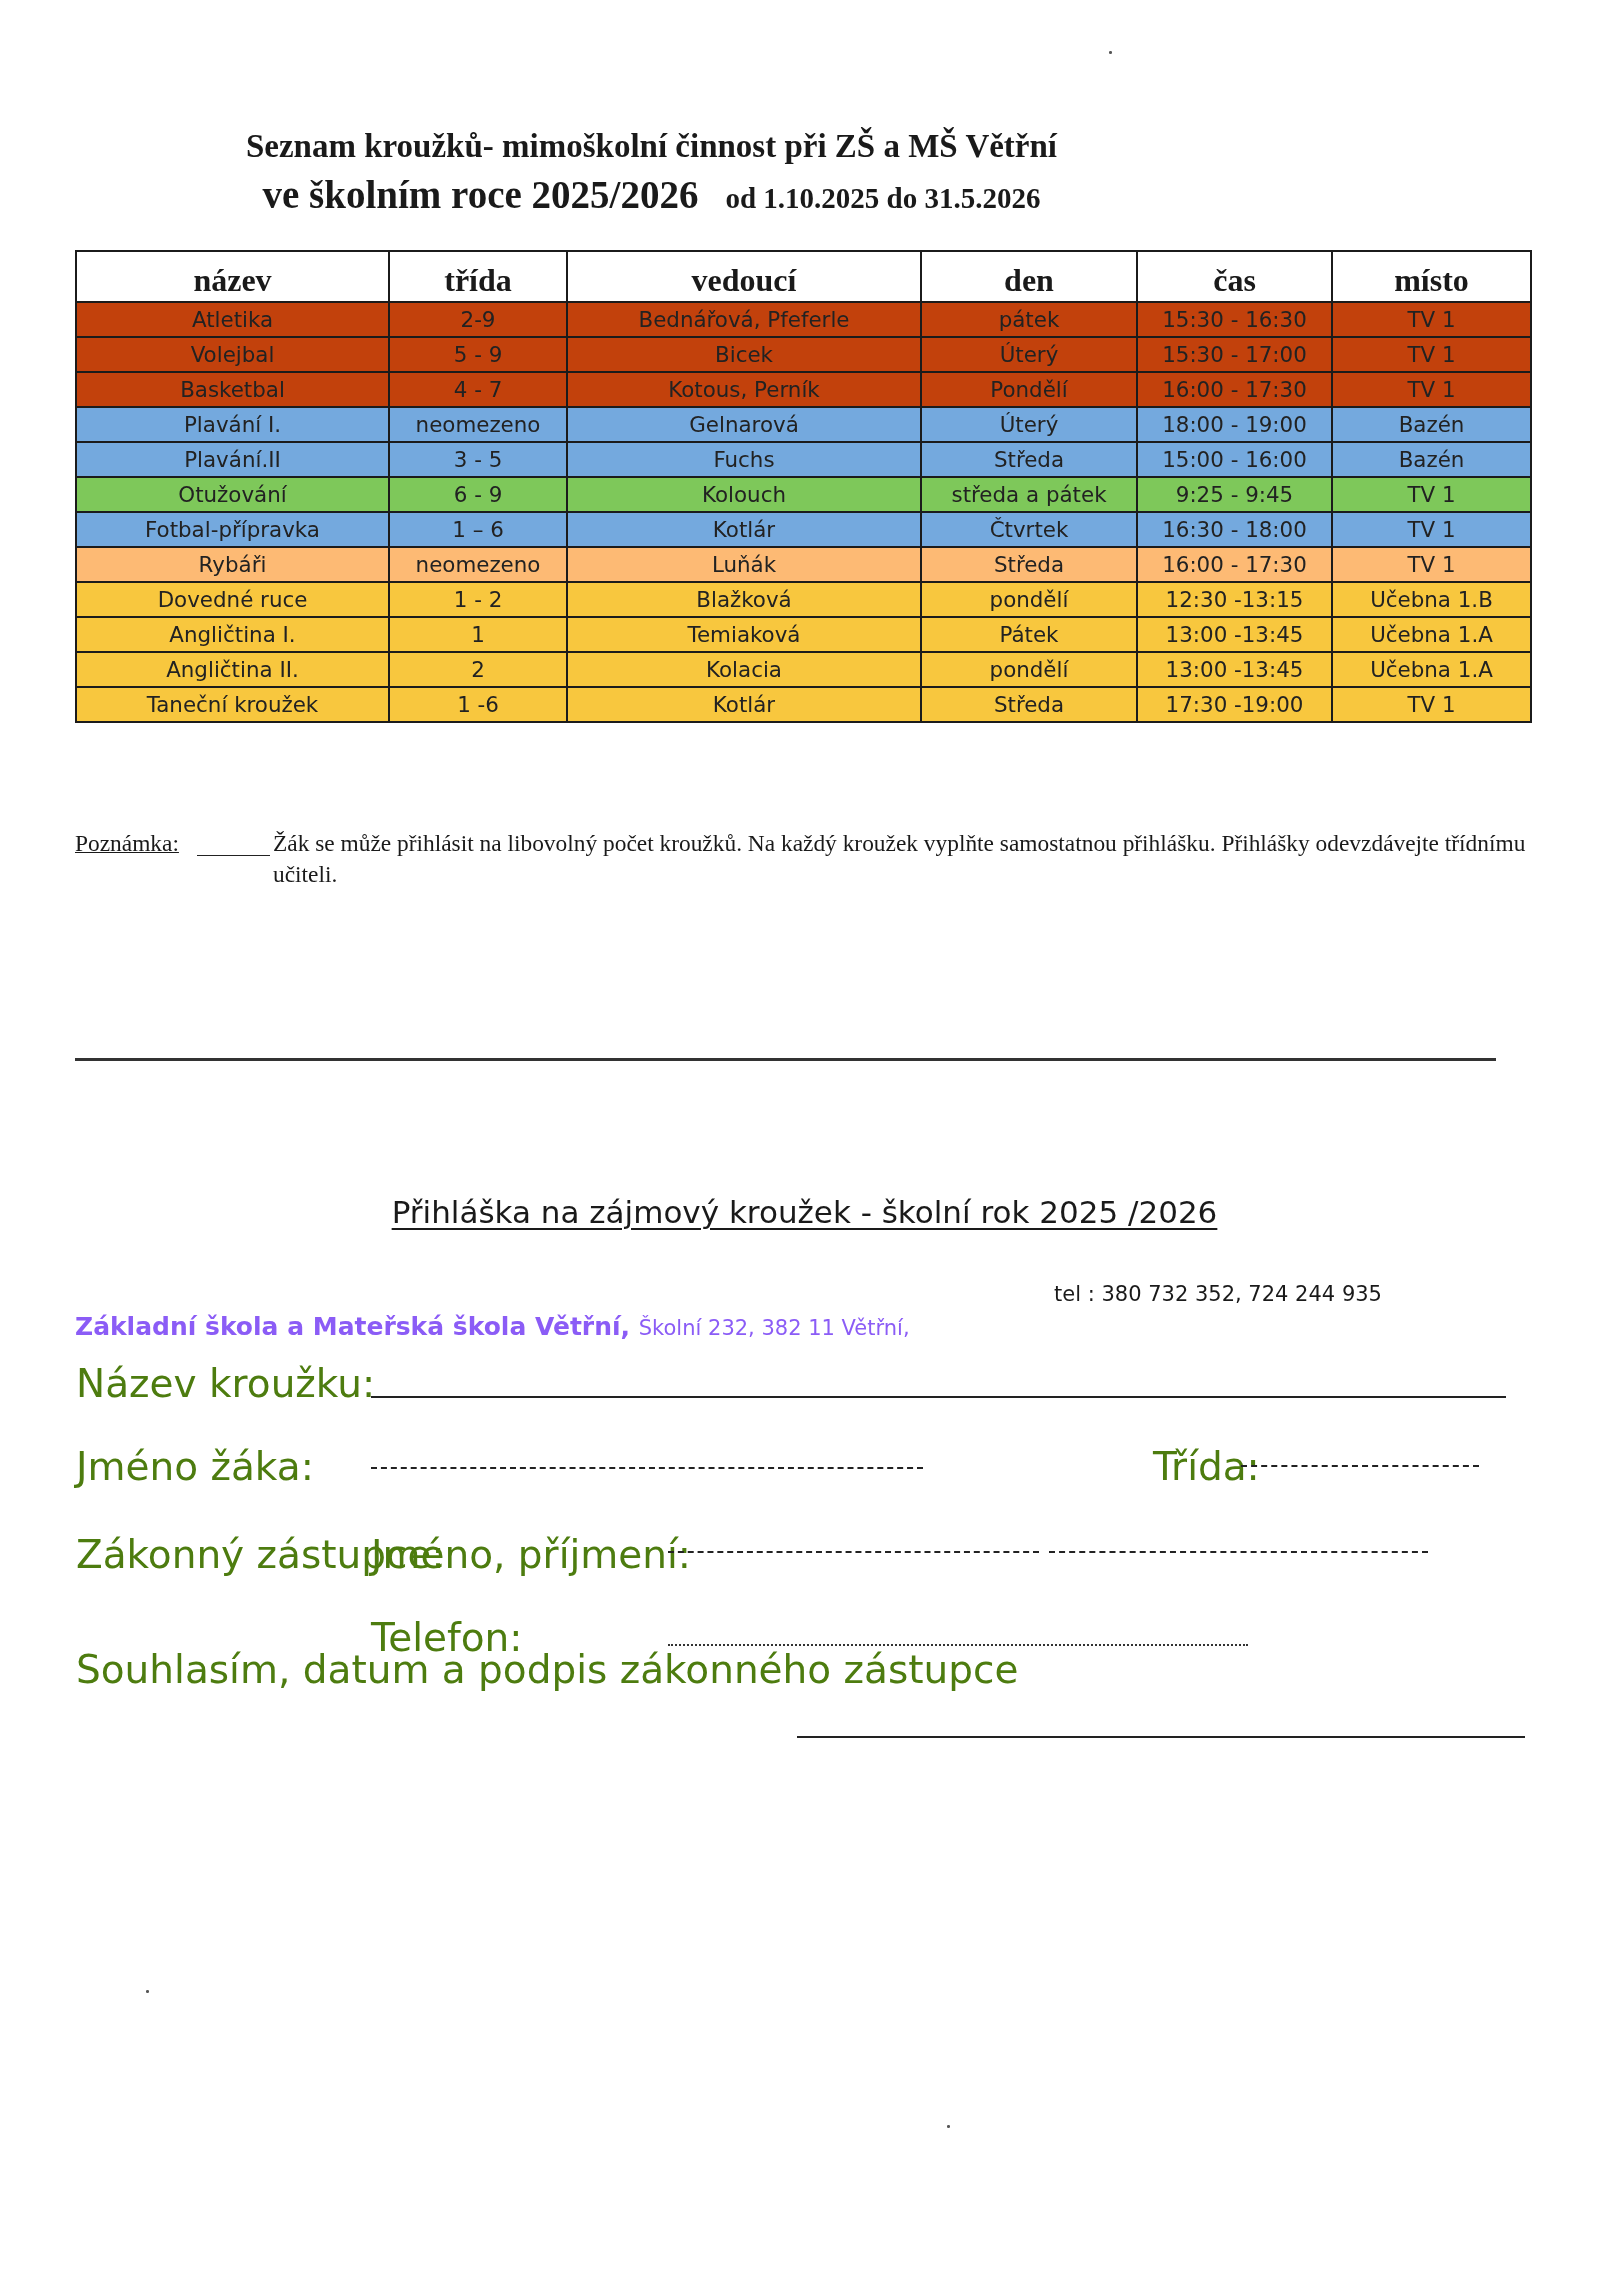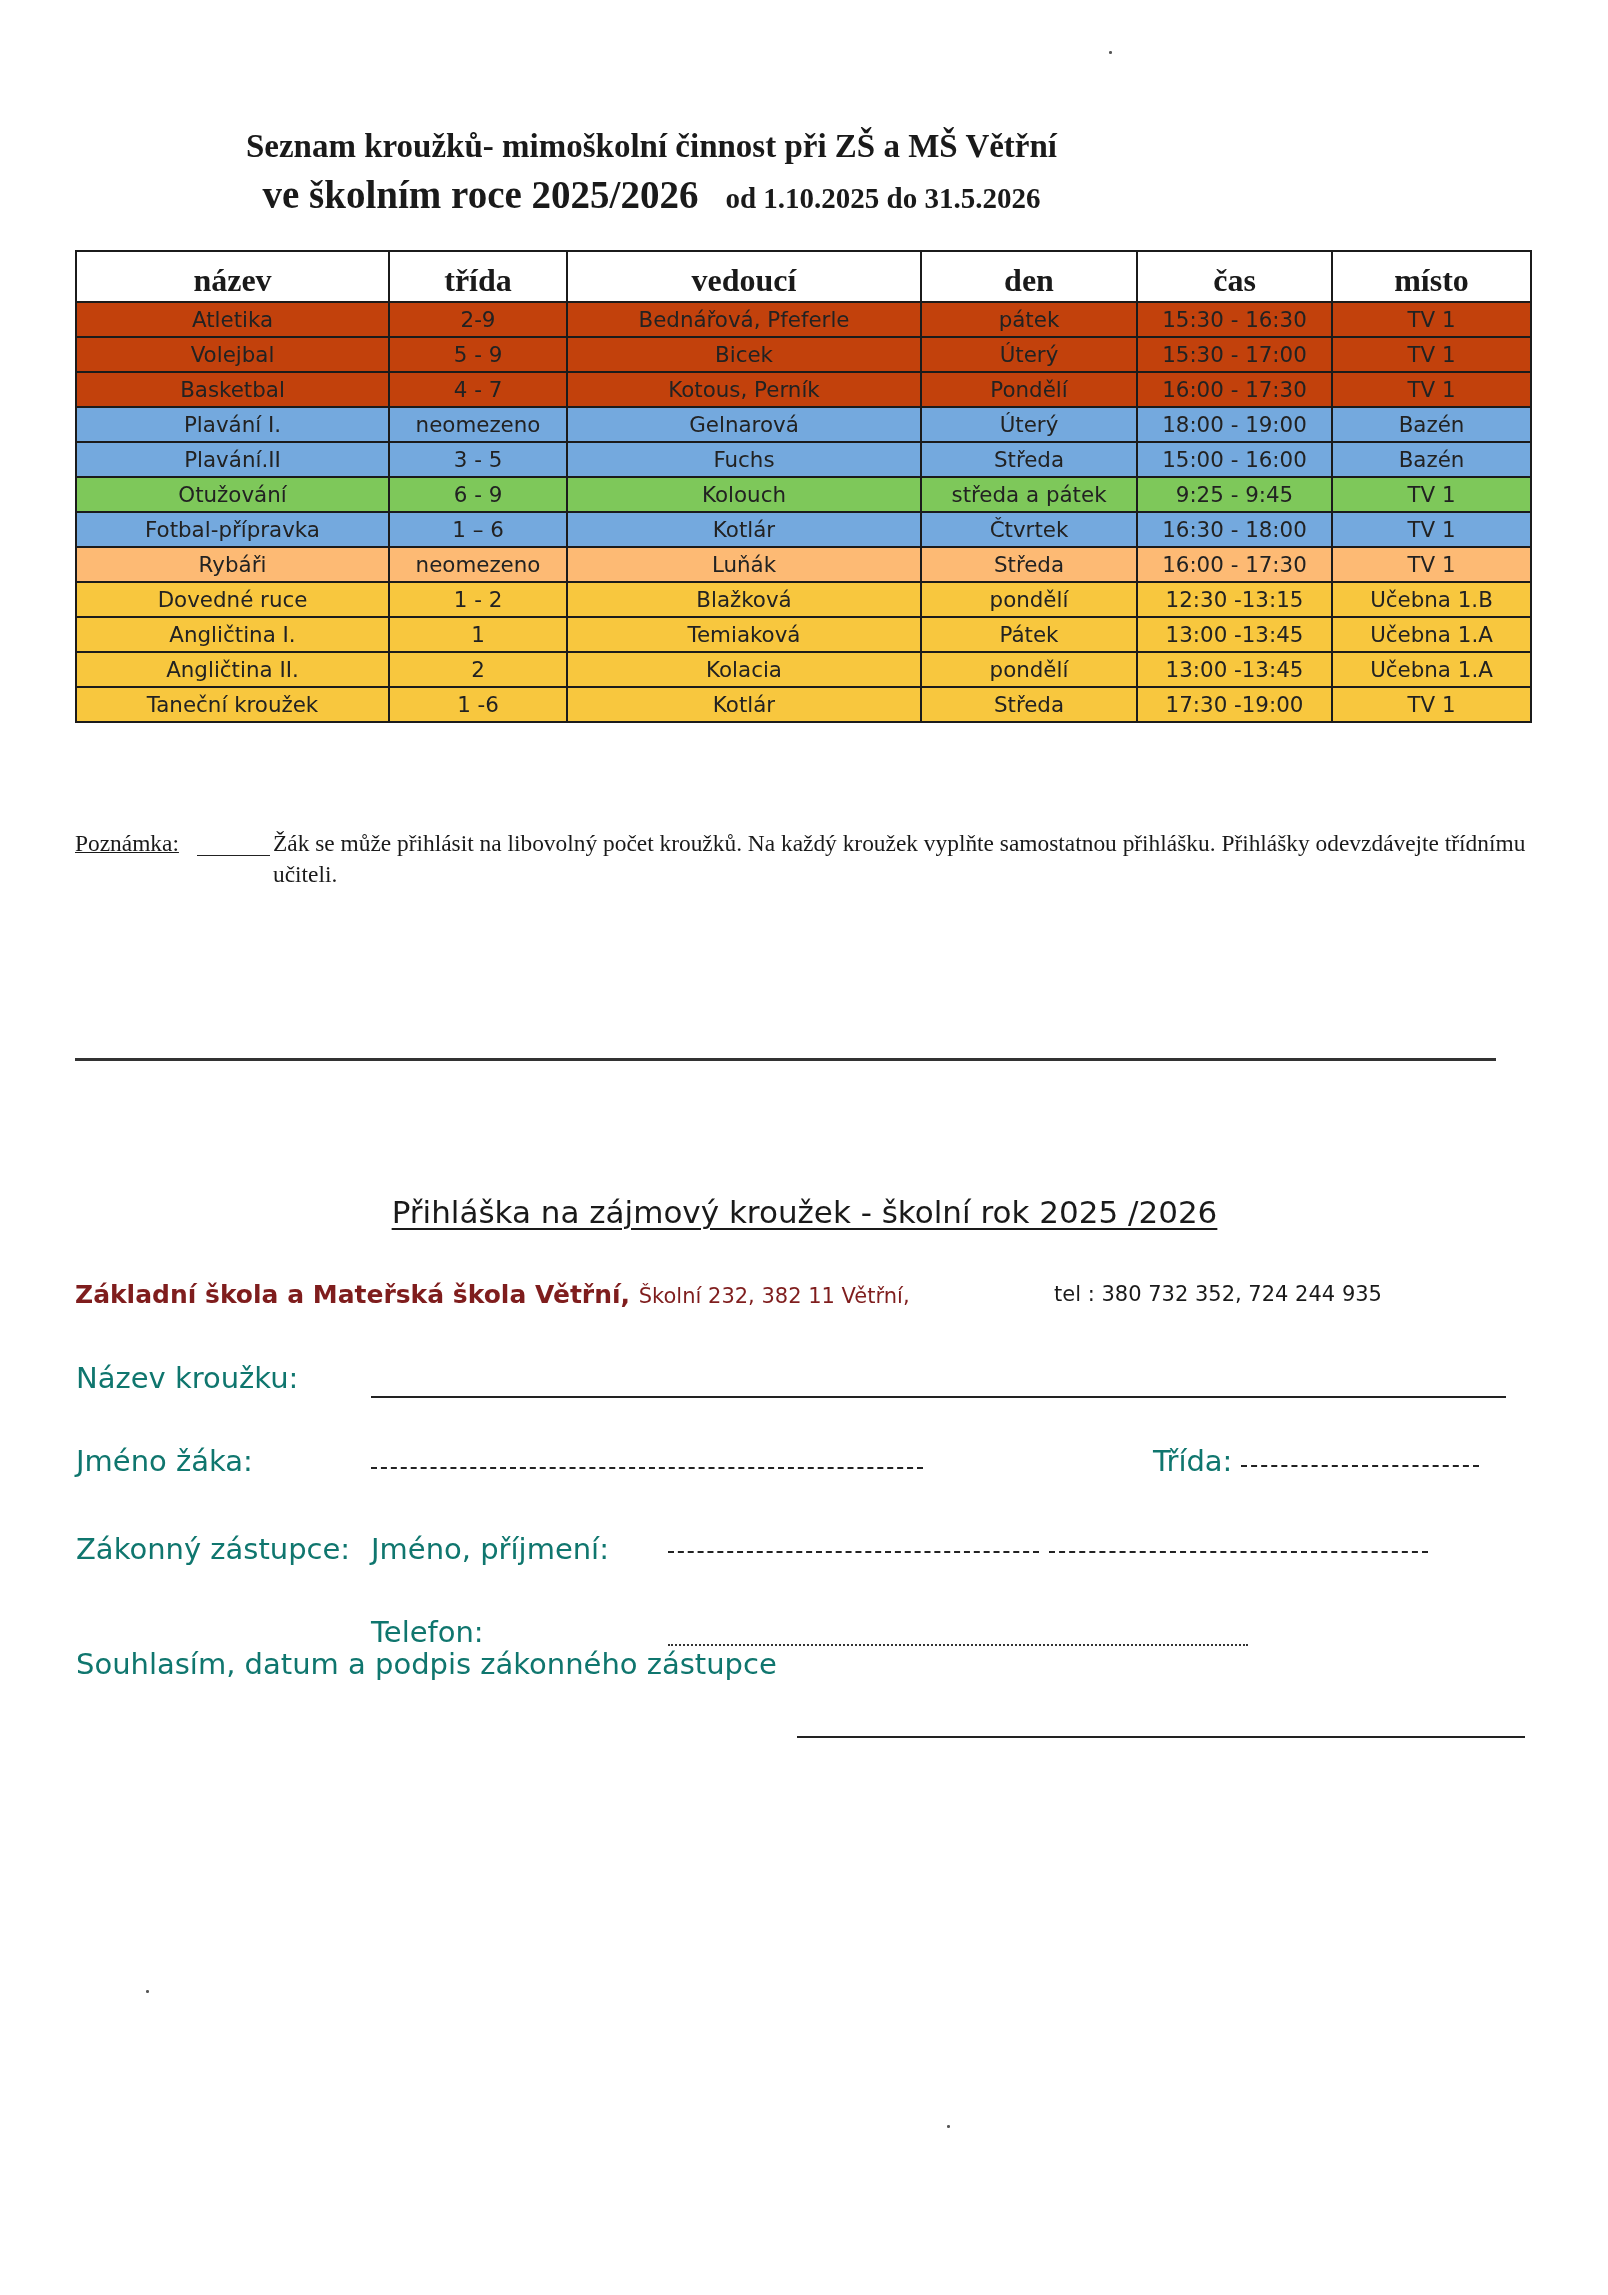--- a/index.html
+++ b/index.html
@@ -34,25 +34,25 @@
   .note { position: absolute; left: 75px; top: 828px; width: 1469px; font-family: "Liberation Serif", "DejaVu Serif", serif; font-size: 23.4px; line-height: 31px; }
   .note .label { position: absolute; left: 0; top: 0; text-decoration: underline; text-decoration-thickness: 1.3px; }
   .note .label-ext { position: absolute; left: 122px; top: 27px; width: 73px; height: 1.3px; background: #222; }
   .note .text { position: absolute; left: 198px; top: 0; width: 1302px; }
 
   .divider { position: absolute; left: 75px; top: 1058px; width: 1421px; height: 3.3px; background: #333; }
 
   .form-title { position: absolute; left: 0; width: 1609px; top: 1194px; text-align: center; font-family: "DejaVu Sans", "Liberation Sans", sans-serif; font-size: 31px; }
   .form-title span { text-decoration: underline; text-decoration-thickness: 2px; text-underline-offset: 5.3px; }
 
-  .school { position: absolute; left: 75px; top: 1280px; font-family: "DejaVu Sans", "Liberation Sans", sans-serif; font-size: 25px; font-weight: bold; color: #7f1d1d; }
+  .school { position: absolute; left: 75px; top: 1312px; font-family: "DejaVu Sans", "Liberation Sans", sans-serif; font-size: 25px; font-weight: bold; color: #8b5cf6; }
   .school .addr { font-weight: normal; font-size: 21px; }
   .phone { position: absolute; left: 1054px; top: 1282px; font-family: "DejaVu Sans", "Liberation Sans", sans-serif; font-size: 21px; }
 
-  .field-label { position: absolute; font-family: "DejaVu Sans", "Liberation Sans", sans-serif; font-size: 29px; color: #0f766e; }
+  .field-label { position: absolute; font-family: "DejaVu Sans", "Liberation Sans", sans-serif; font-size: 39px; color: #4d7c0f; }
   .line-solid { position: absolute; height: 2px; background: #222; }
   .line-dash { position: absolute; height: 0; border-top: 2.7px dashed #222; }
   .line-dot { position: absolute; height: 0; border-top: 2px dotted #333; }
   .speck { position: absolute; width: 2.7px; height: 2.7px; background: #555; border-radius: 50%; }
 </style>
 </head>
 <body>
 
 <div class="title title1 serif">Seznam kroužků- mimoškolní činnost při ZŠ a MŠ Větřní</div>
 <div class="title title2 serif">

